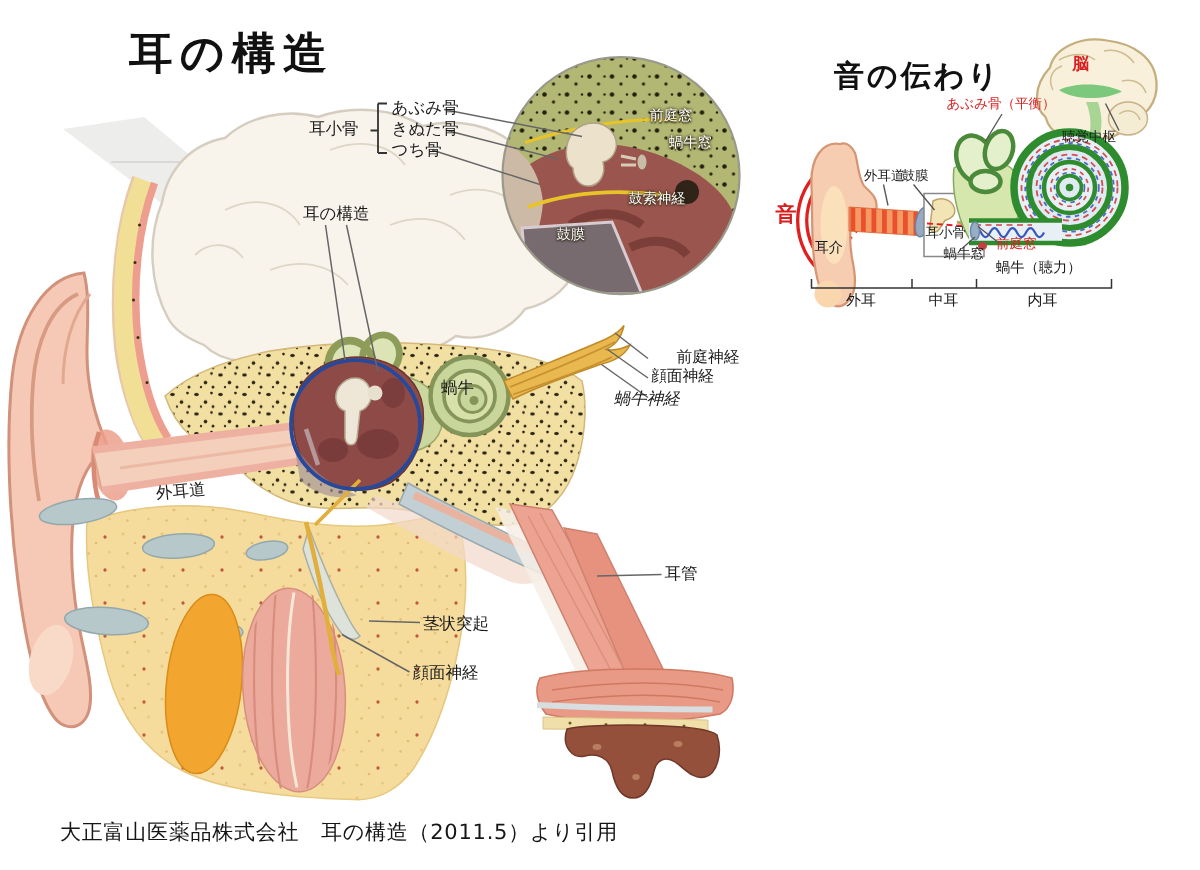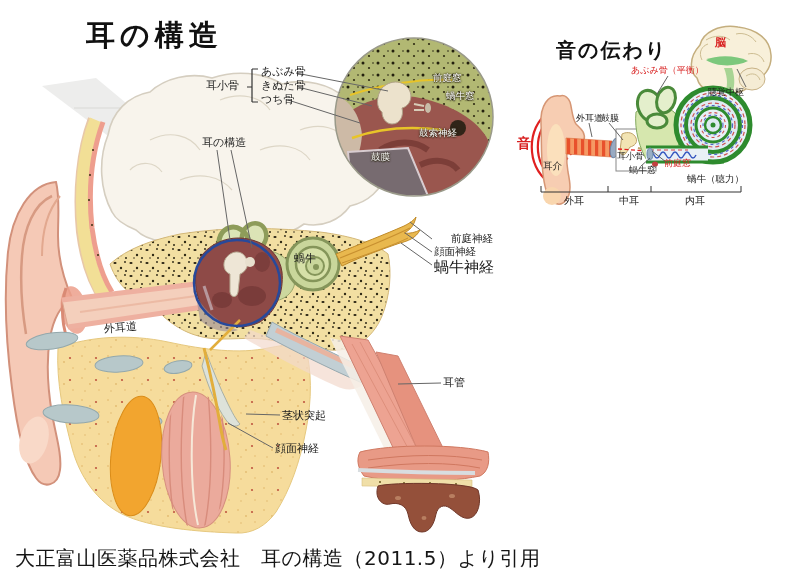--- a/index.html
+++ b/index.html
@@ -9,21 +9,21 @@
   .lbl{position:absolute;font-size:11px;color:#1a1a1a;line-height:1.05;white-space:nowrap;
        font-family:"DejaVu Sans",sans-serif;}
   .big-title{font-size:29px;font-weight:bold;letter-spacing:5px;color:#111;}
   .sm{font-size:9px;}
   .sm10{font-size:10px;}
   .red{color:#d81f1f;}
   .bold{font-weight:bold;}
   .white-l{color:#fff;font-size:9.5px;
            text-shadow:0 0 2px rgba(45,40,20,.95),0 0 2px rgba(45,40,20,.95),0 1px 1px rgba(45,40,20,.8);}
   .rot-5{transform:rotate(-5deg);}
-  .citation{font-size:20px;color:#151515;letter-spacing:.5px;}
+  .citation{font-size:14px;color:#151515;letter-spacing:.5px;margin-left:25px;}
   .sd-title{font-size:20px;font-weight:bold;letter-spacing:2px;color:#111;}
 </style>
 </head>
 <body>
 
 <div class="stage">
 
 <svg class="art" width="800" height="580" viewBox="0 0 800 580" aria-hidden="true">
   <defs>
     <pattern id="sp" width="16" height="13" patternUnits="userSpaceOnUse">
@@ -294,21 +294,21 @@
 
 <div class="lbl" style="left:206px;top:80px;">耳小骨</div>
 <div class="lbl" style="left:261px;top:66px;">あぶみ骨</div>
 <div class="lbl" style="left:261px;top:80px;">きぬた骨</div>
 <div class="lbl" style="left:261px;top:94px;">つち骨</div>
 
 <div class="lbl" style="left:202px;top:137px;">耳の構造</div>
 <div class="lbl" style="left:294px;top:253px;">蝸牛</div>
 <div class="lbl" style="left:434px;top:233px;font-size:10.5px;margin-left:17px;">前庭神経</div>
 <div class="lbl" style="left:434px;top:246px;font-size:10.5px;">顔面神経</div>
-<div class="lbl" style="left:434px;top:260px;font-size:15px;">蝸牛神経</div>
+<div class="lbl" style="left:409px;top:260px;font-size:11px;font-style:italic;">蝸牛神経</div>
 <div class="lbl rot-5" style="left:104px;top:322px;">外耳道</div>
 <div class="lbl" style="left:443px;top:377px;">耳管</div>
 <div class="lbl" style="left:282px;top:410px;">茎状突起</div>
 <div class="lbl" style="left:275px;top:443px;">顔面神経</div>
 
 <div class="lbl white-l" style="left:433px;top:73px;">前庭窓</div>
 <div class="lbl white-l" style="left:446px;top:91px;">蝸牛窓</div>
 <div class="lbl white-l" style="left:419px;top:128px;">鼓索神経</div>
 <div class="lbl white-l" style="left:371px;top:152px;">鼓膜</div>
 
@@ -316,20 +316,20 @@
 <div class="lbl red bold" style="left:715px;top:37px;">脳</div>
 <div class="lbl sm red" style="left:631px;top:66px;">あぶみ骨（平衡）</div>
 <div class="lbl sm" style="left:708px;top:88px;">聴覚中枢</div>
 <div class="lbl sm" style="left:576px;top:114px;">外耳道</div>
 <div class="lbl sm" style="left:601px;top:114px;">鼓膜</div>
 <div class="lbl red bold" style="left:517px;top:136px;font-size:14px;">音</div>
 <div class="lbl" style="left:543px;top:161px;font-size:9.5px;">耳介</div>
 <div class="lbl sm" style="left:617px;top:152px;">耳小骨</div>
 <div class="lbl sm" style="left:629px;top:166px;">蝸牛窓</div>
 <div class="lbl sm red" style="left:664px;top:159px;">前庭窓</div>
-<div class="lbl" style="left:664px;top:174px;font-size:9.5px;margin-left:23px;">蝸牛（聴力）</div>
+<div class="lbl" style="left:664px;top:174px;font-size:9.5px;">蝸牛（聴力）</div>
 <div class="lbl sm10" style="left:564px;top:196px;">外耳</div>
 <div class="lbl sm10" style="left:619px;top:196px;">中耳</div>
 <div class="lbl sm10" style="left:685px;top:196px;">内耳</div>
 
 <div class="lbl citation" style="left:15px;top:548px;">大正富山医薬品株式会社　耳の構造（2011.5）より引用</div>
 
 </div>
 
 </body></html>

